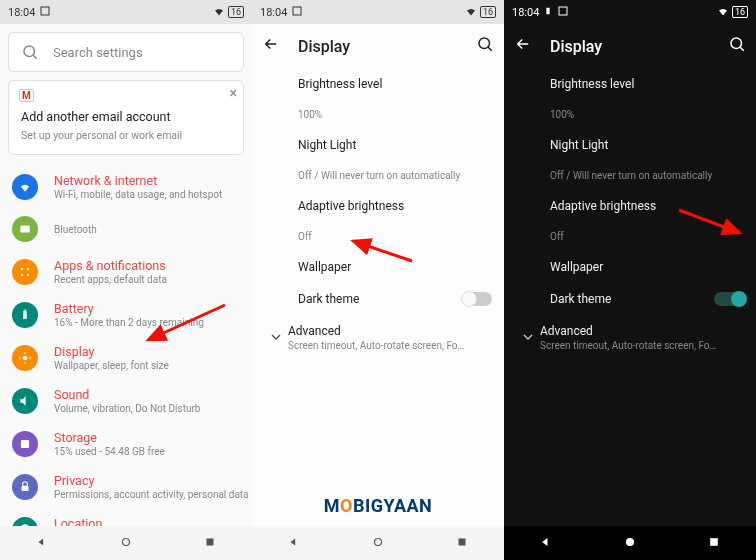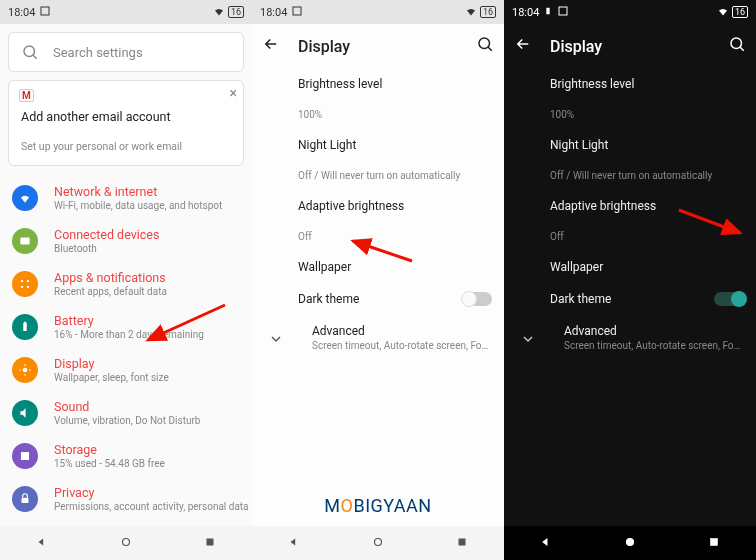--- a/index.html
+++ b/index.html
@@ -12,21 +12,21 @@
 .statusbar{display:flex;align-items:center;justify-content:space-between;height:24px;padding:8px 8px;font-size:11px}
 .p1 .statusbar{color:#333;background:#e5e5e5}
 .p2 .statusbar{color:#333;background:#e5e5e5}
 .p3 .statusbar{color:#fff;background:#111}
 .status-left{display:flex;align-items:center;gap:4px}
 .status-right{display:flex;align-items:center;gap:3px}
 .searchbox{margin:8px 8px 8px 8px;padding:10px 12px;background:#fff;border:1px solid #e0e0e0;border-radius:6px;display:flex;align-items:center;gap:14px;font-size:13px;color:#888}
 .searchbox svg{width:18px;height:18px;flex-shrink:0}
 .emailcard{margin:0 8px 10px 8px;padding:10px 12px 12px 12px;background:#fff;border:1px solid #e0e0e0;border-radius:6px;position:relative}
 .emailcard .ttl{font-size:12.5px;color:#222;margin-top:18px}
-.emailcard .sub{font-size:10.5px;color:#888;margin-top:16px}
+.emailcard .sub{font-size:10.5px;color:#888;margin-top:5px}
 .emailcard .close{position:absolute;right:6px;top:4px;font-size:14px;color:#888}
 .emailcard .m{position:absolute;left:10px;top:8px;font-size:10px;font-weight:700;color:#d93025;border:1px solid #ccc;padding:0 2px;border-radius:2px}
 .settingslist{margin-top:2px}
 .setting{display:flex;align-items:center;padding:8px 12px 8px 12px;gap:16px}
 .icn{width:26px;height:26px;border-radius:50%;display:flex;align-items:center;justify-content:center;flex-shrink:0}
 .icn svg{width:14px;height:14px}
 .stext{flex:1}
 .stext .t{font-size:12.5px;color:#ef4444}
 .stext .s{font-size:10px;color:#888;margin-top:1px;white-space:nowrap;overflow:hidden;text-overflow:ellipsis}
 .navbar{position:absolute;bottom:0;left:0;right:0;height:34px;background:#f5f5f5;display:flex;justify-content:space-around;align-items:center}
@@ -47,29 +47,29 @@
 .p2 .ditem .s{color:#888}
 .p3 .ditem .t{color:#eee}
 .p3 .ditem .s{color:#888}
 .ditem.withswitch{display:flex;align-items:center;justify-content:space-between;padding-right:2px}
 .switch{width:30px;height:14px;border-radius:8px;position:relative}
 .switch .knob{width:16px;height:16px;border-radius:50%;position:absolute;top:-1px}
 .switch.off{background:#ccc}
 .switch.off .knob{left:-1px;background:#fafafa;border:1px solid #ddd}
 .switch.on{background:#4db6ac55}
 .switch.on .knob{right:-3px;background:#26a69a}
-.advrow{display:flex;align-items:flex-end;padding:9px 10px 9px 16px;gap:28px}
+.advrow{display:flex;align-items:center;padding:9px 10px 9px 16px;gap:4px}
 .advrow .chev{width:16px;height:16px;flex-shrink:0;margin-top:2px}
 .advrow .t{font-size:12px}
 .advrow .s{font-size:10px;margin-top:2px;white-space:nowrap;overflow:hidden;text-overflow:ellipsis;max-width:180px}
 .p2 .advrow .t{color:#222}
 .p2 .advrow .s{color:#888}
 .p3 .advrow .t{color:#eee}
 .p3 .advrow .s{color:#888}
-.brand{position:absolute;bottom:44px;left:0;right:0;text-align:center;font-size:18px;font-weight:400;letter-spacing:0.5px}
+.brand{position:absolute;bottom:44px;left:0;right:0;text-align:center;font-size:18px;font-weight:700;letter-spacing:0.5px}
 .brand .b{color:#003a73}
 .brand .o{color:#f58220}
 .arrow{position:absolute;pointer-events:none}
 .arrow svg{overflow:visible}
 .p2 .content-wrap{height:462px}
 .p3 .content-wrap{height:462px}
 </style>
 </head>
 <body>
 
@@ -118,21 +118,20 @@
             <div class="s">Wi-Fi, mobile, data usage, and hotspot</div>
           </div>
     </div>
     <div class="setting">
       <div class="icn" style="background:#7cb342">
             <svg viewBox="0 0 24 24" fill="#fff">
               <rect x="4" y="6" width="16" height="12" rx="2"></rect>
             </svg>
           </div>
       <div class="stext">
-            <div class="t">Connected devices</div>
             <div class="s">Bluetooth</div>
           </div>
     </div>
     <div class="setting">
       <div class="icn" style="background:#fb8c00">
             <svg viewBox="0 0 24 24" fill="#fff">
               <circle cx="7" cy="7" r="2"></circle>
               <circle cx="7" cy="17" r="2"></circle>
               <circle cx="17" cy="7" r="2"></circle>
               <circle cx="17" cy="17" r="2"></circle>

